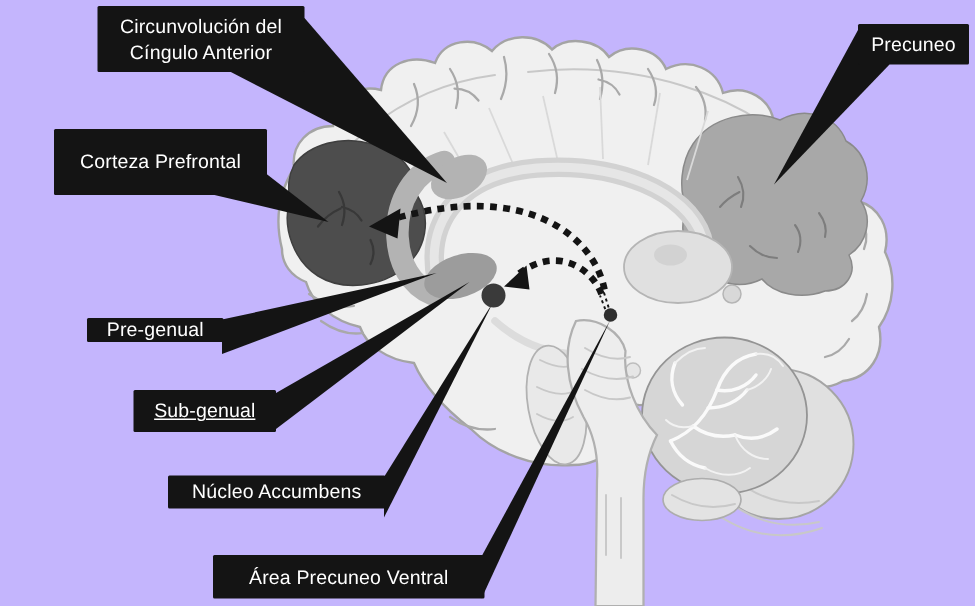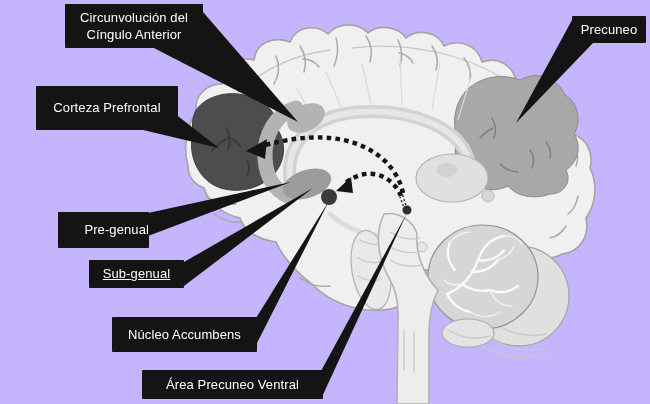--- a/index.html
+++ b/index.html
@@ -212,29 +212,29 @@
   </div>
 
   <div class="callout" style="left:572px; top:16px; width:74px; height:27px;">
     <span>Precuneo</span>
   </div>
 
   <div class="callout" style="left:2px; top:86px; width:142px; height:44px;margin-left:34px;">
     <span>Corteza Prefrontal</span>
   </div>
 
-  <div class="callout" style="left:58px; top:212px; width:91px; height:36px;align-items:flex-end;">
+  <div class="callout" style="left:58px; top:212px; width:91px; height:16px;">
     <span>Pre-genual</span>
   </div>
 
   <div class="callout" style="left:89px; top:260px; width:95px; height:28px;text-decoration:underline;">
     <span>Sub-genual</span>
   </div>
 
-  <div class="callout" style="left:112px; top:317px; width:145px; height:35px;">
+  <div class="callout" style="left:112px; top:317px; width:145px; height:22px;">
     <span>Núcleo Accumbens</span>
   </div>
 
   <div class="callout" style="left:142px; top:370px; width:181px; height:29px;">
     <span>Área Precuneo Ventral</span>
   </div>
 
 </div>
 
 </body></html>

